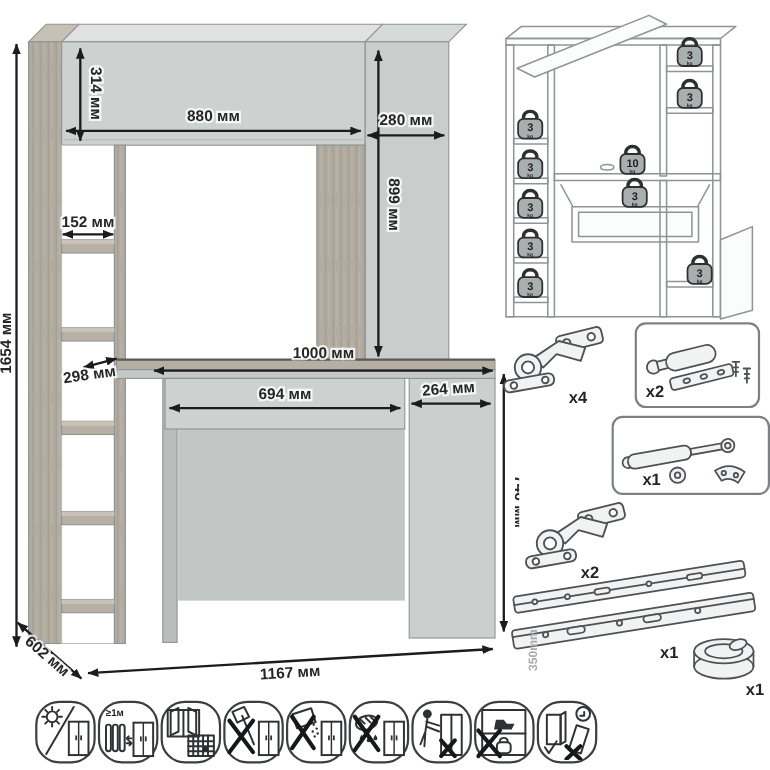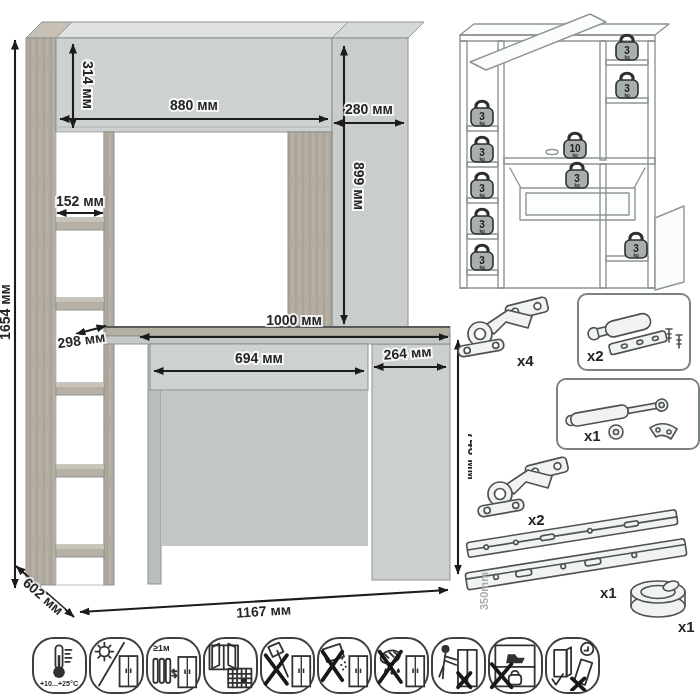--- a/index.html
+++ b/index.html
@@ -313,31 +313,20 @@
     <line class="hwl" x1="69" y1="26" x2="69" y2="40"></line>
     <ellipse class="hw" cx="42" cy="26" rx="27" ry="11" fill="#ffffff"></ellipse>
     <ellipse class="hw" cx="42" cy="26" rx="17" ry="6.5" fill="#e8e9e9"></ellipse>
     <ellipse class="hw" transform="rotate(-18 55 20)" cx="55" cy="20" rx="8" ry="4.5" fill="#ffffff"></ellipse>
     <text class="qty" x="62" y="66">x1</text>
   </svg>
 
   <div class="icons">
 
 
-    <div class="icon">
-      <svg width="50" height="52" viewBox="0 0 56 58">
-        <rect class="ic" x="24" y="7" width="8" height="26" rx="4"></rect>
-        <circle class="icf" cx="28" cy="37" r="6.5"></circle>
-        <rect class="icf" x="26.6" y="18" width="2.8" height="16"></rect>
-        <g class="ic" stroke-width="1.6">
-            <path d="M35,12 h7 M35,16.5 h5 M35,21 h7 M35,25.5 h5"></path>
-          </g>
-        <text class="ict" x="28" y="52" font-size="8">+10...+25°C</text>
-      </svg>
-    </div>
 
     <div class="icon">
       <svg width="50" height="52" viewBox="0 0 56 58">
         <circle class="ic" cx="15" cy="14" r="5.5"></circle>
         <g class="ic" stroke-width="1.6">
           <path d="M15,4 v3 M15,21 v3 M5,14 h3 M22,14 h3 M8,7 l2,2 M20,19 l2,2 M22,7 l-2,2 M10,19 l-2,2"></path>
         </g>
         <line class="ic" x1="37" y1="4" x2="9" y2="52" stroke-width="2.4"></line>
         <use href="#wrd" x="32" y="19"></use>
       </svg>

